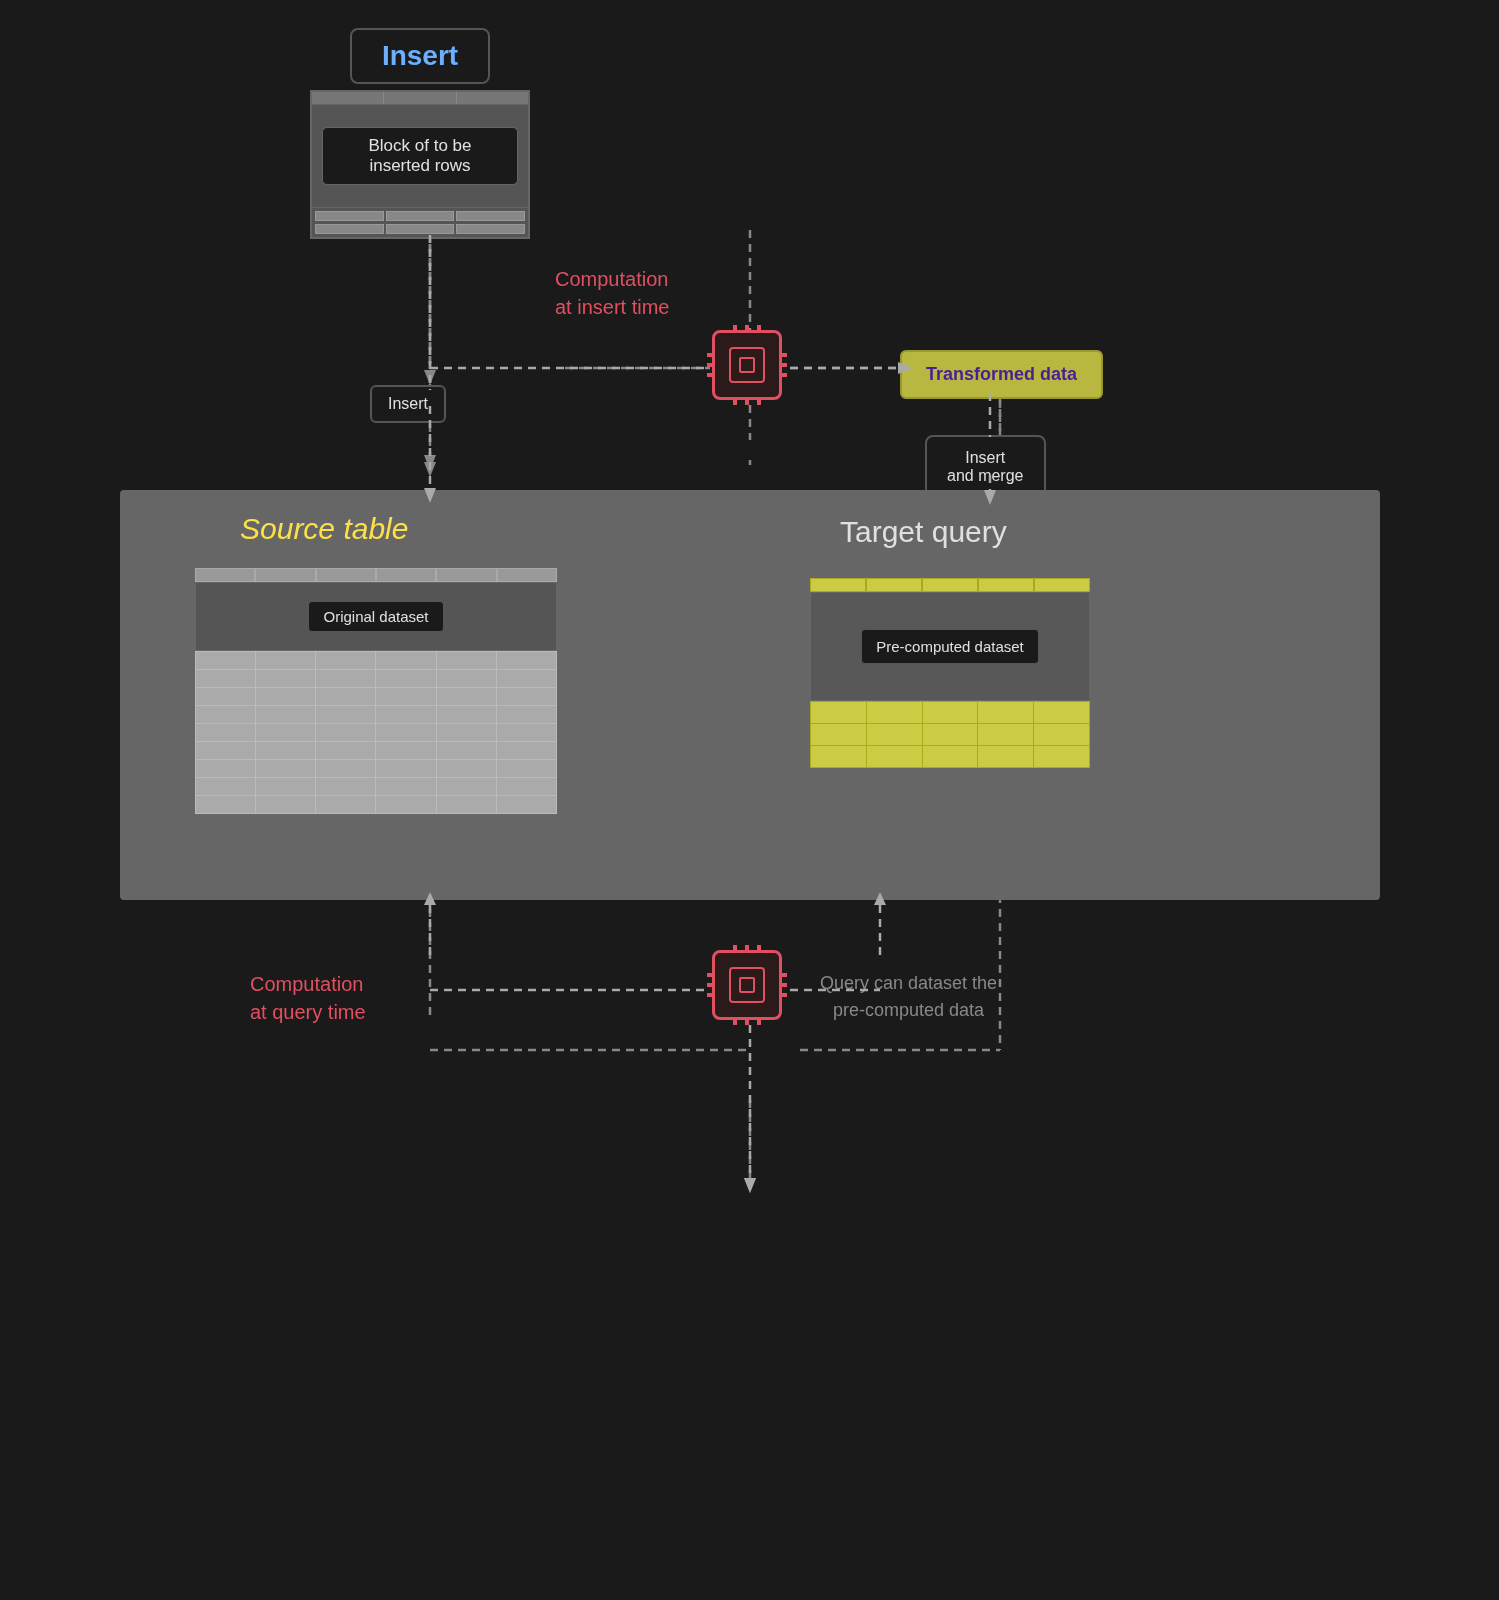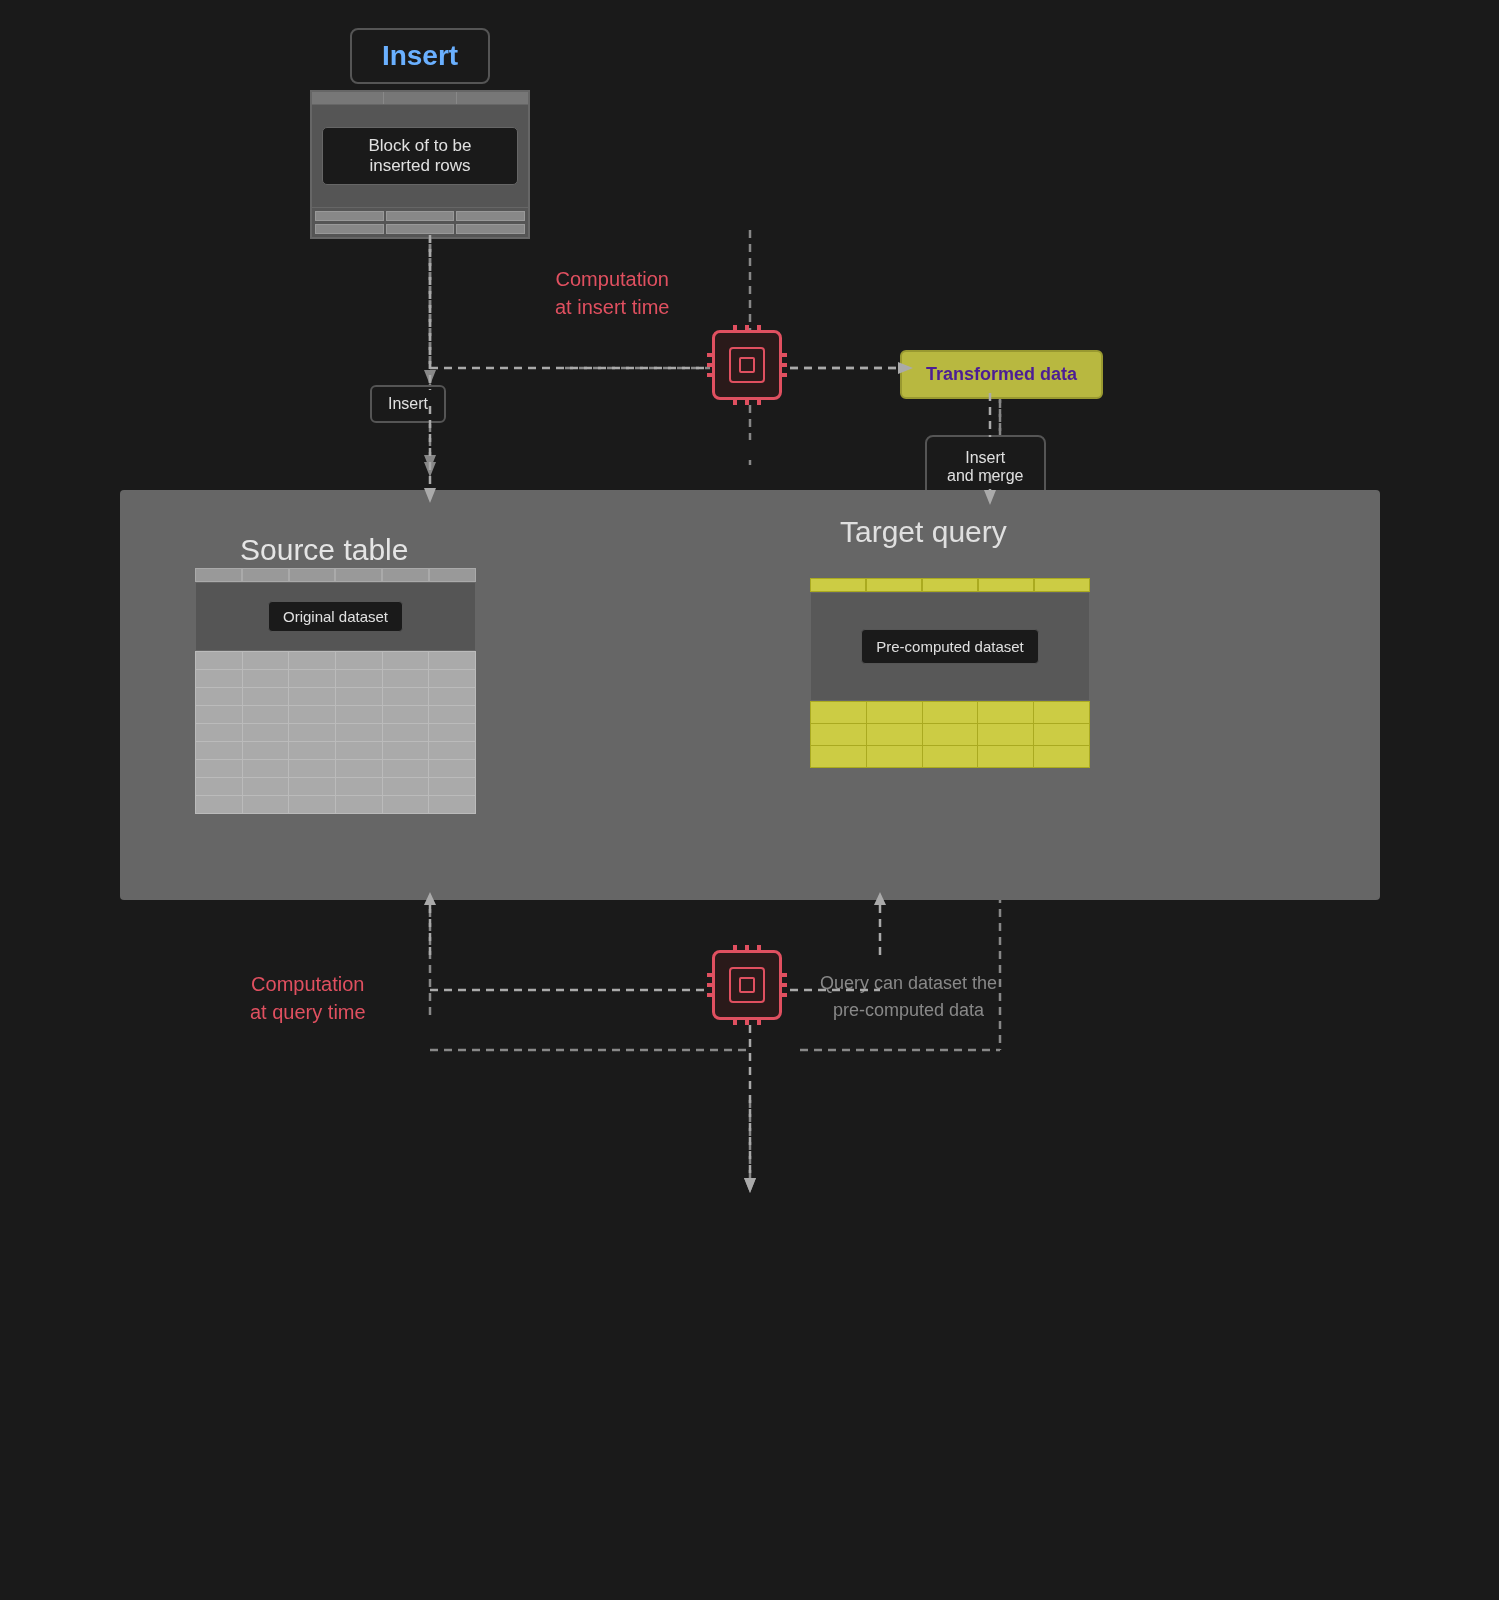--- a/index.html
+++ b/index.html
@@ -129,21 +129,21 @@
       padding: 18px 50px;
       color: #6ab0ff;
       font-size: 36px;
       font-weight: bold;
     }
 
     
     .computation-label {
       color: #e05060;
       font-size: 20px;
-      text-align: center;
+      text-align: left;
       line-height: 1.4;
     }
 
     .query-utilization-label {
       color: #888;
       font-size: 18px;
       text-align: center;
       line-height: 1.5;
     }
 
@@ -291,25 +291,25 @@
     <div class="insert-small-box">Insert</div>
   </div>
 
   <div style="position:absolute; top:435px; left:925px;">
     <div class="insert-merge-box" style="white-space:pre-line;">Insert
 and merge</div>
   </div>
 
   <div style="position:absolute; top:490px; left:120px; width:1260px; height:410px; background:#666; border-radius:4px;">
 
-    <div style="position:absolute; top:43px; left:120px; color:#e5e5e5; font-size:30px; font-weight:300;">Source table</div>
+    <div style="position:absolute; top:22px; left:120px; color:#fde047; font-size:30px; font-weight:300;font-style:italic;">Source table</div>
 
     <div style="position:absolute; top:25px; left:720px; color:#e0e0e0; font-size:30px; font-weight:300;">Target query</div>
 
-    <div style="position:absolute; top:78px; left:75px; width:281px;">
+    <div style="position:absolute; top:78px; left:75px; width:362px;">
 
       <div style="display:flex;">
         <div style="flex:1; height:14px; background:#999; border:1px solid #aaa;"></div>
         <div style="flex:1; height:14px; background:#999; border:1px solid #aaa;"></div>
         <div style="flex:1; height:14px; background:#999; border:1px solid #aaa;"></div>
         <div style="flex:1; height:14px; background:#999; border:1px solid #aaa;"></div>
         <div style="flex:1; height:14px; background:#999; border:1px solid #aaa;"></div>
         <div style="flex:1; height:14px; background:#999; border:1px solid #aaa;"></div>
       </div>
 

